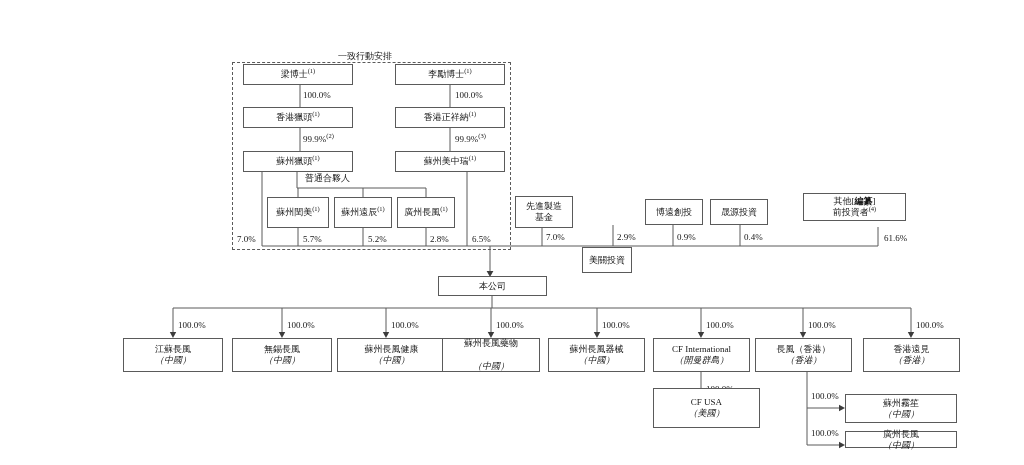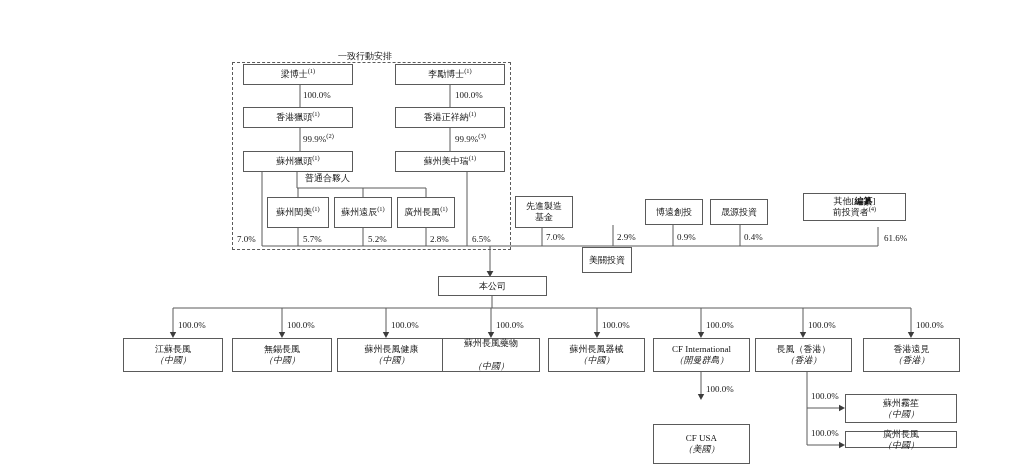--- a/index.html
+++ b/index.html
@@ -190,21 +190,21 @@
   <div class="node" style="left:755px;top:338px;width:97px;height:34px;">
     <div>長風（香港）</div>
     <div class="region">（香港）</div>
   </div>
   <div class="node" style="left:863px;top:338px;width:97px;height:34px;">
     <div>香港遠見</div>
     <div class="region">（香港）</div>
   </div>
 
   <span class="pct" style="left:706px;top:384px;">100.0%</span>
-  <div class="node" style="left:653px;top:424px;width:97px;height:40px;">
+  <div class="node" style="left:653px;top:388px;width:107px;height:40px;">
     <div>CF USA</div>
     <div class="region">（美國）</div>
   </div>
 
   <span class="pct" style="left:811px;top:391px;">100.0%</span>
   <div class="node" style="left:845px;top:394px;width:112px;height:29px;">
     <div>蘇州霧笙</div>
     <div class="region">（中國）</div>
   </div>
 

